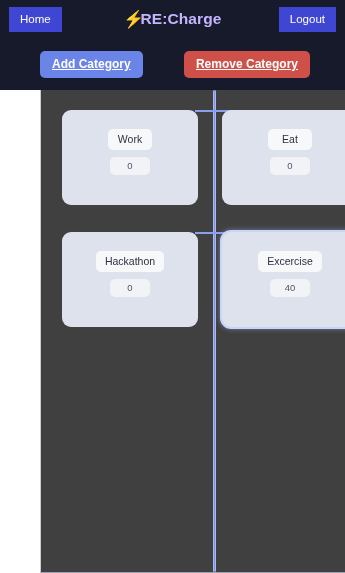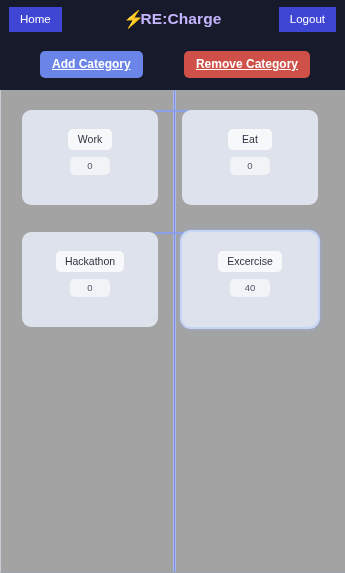--- a/index.html
+++ b/index.html
@@ -118,25 +118,26 @@
   }
   .action-btn.remove {
     right: 35px;
     background: #cf5048;
   }
 
   
   .content {
     flex: 1 1 auto;
     position: relative;
-    background: #a3a3a3;
+    background: #404040;
     border-left: 1px solid #c9ccd4;
     border-bottom: 1px solid #9ea2ad;
     box-sizing: border-box;
     overflow: hidden;
+    margin-left: 40px;
   }
 
   
   .trunk {
     position: absolute;
     left: 172px;
     top: 0;
     bottom: 0;
     width: 3px;
     background: #aab8ef;

